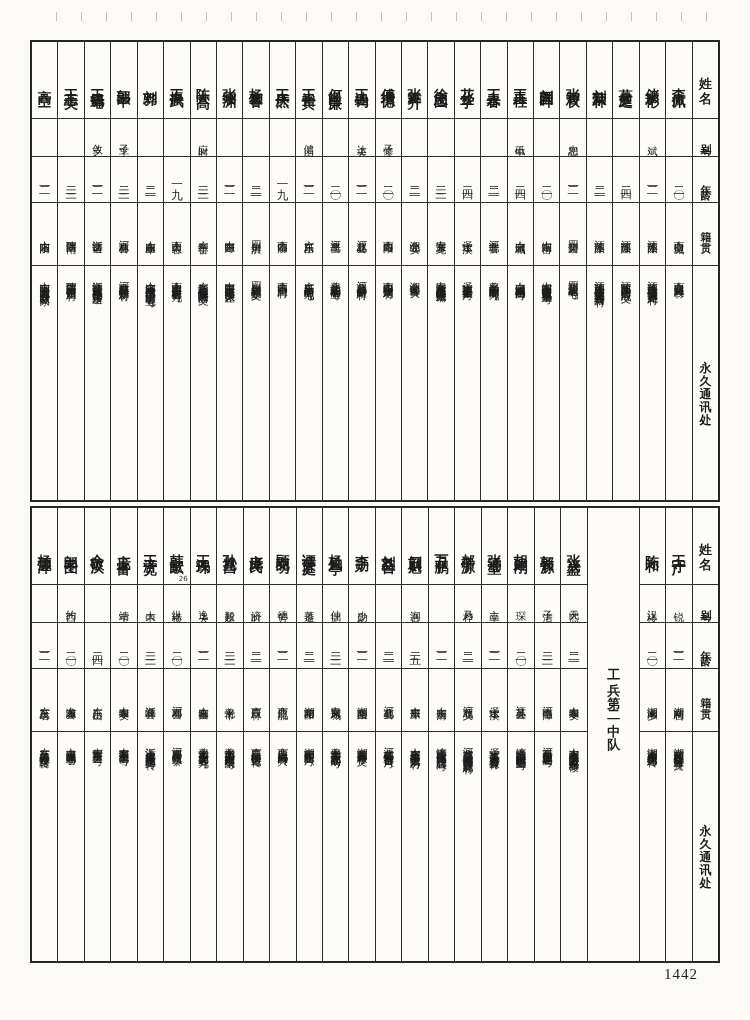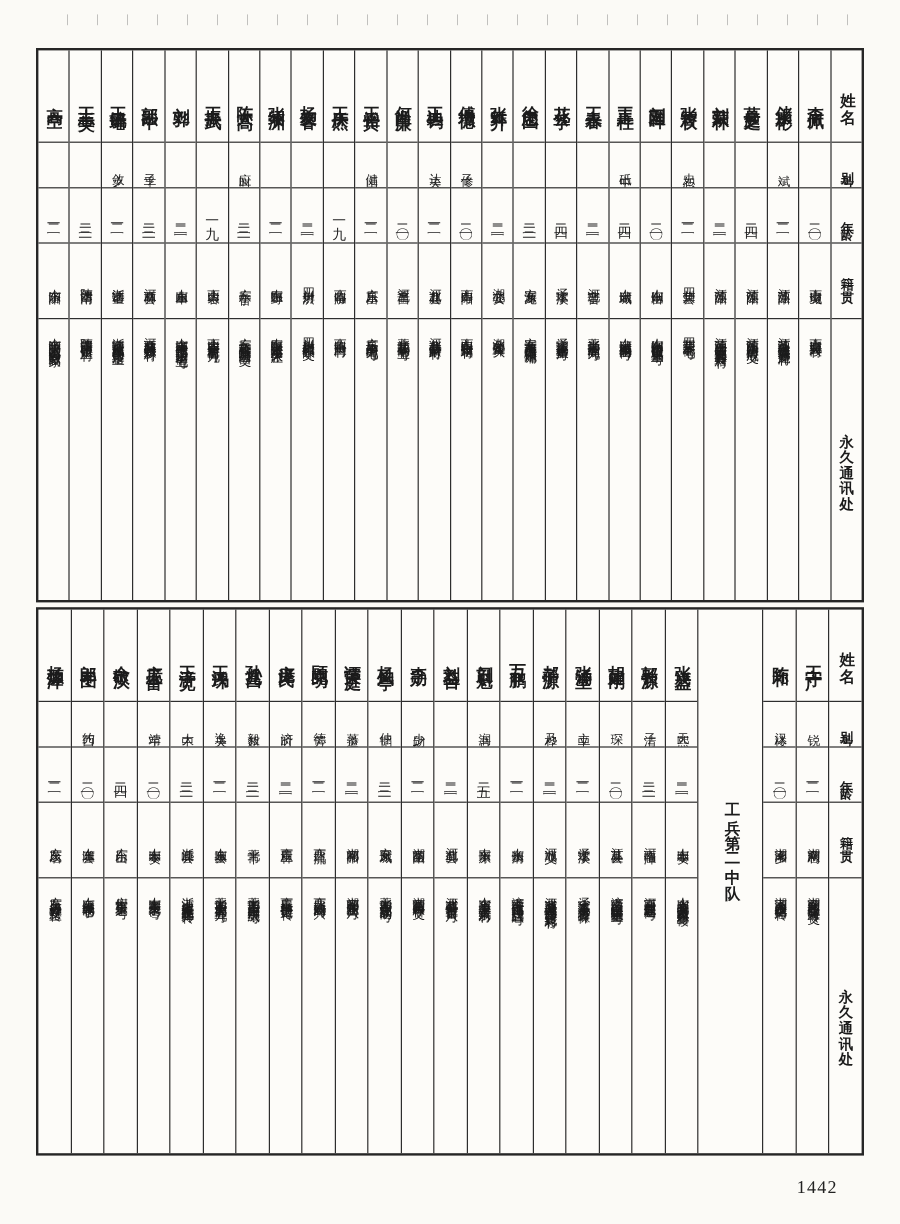--- a/index.html
+++ b/index.html
@@ -30,21 +30,21 @@
   .hdr.c-name .vtext{letter-spacing:14px;font-size:13px;}
   .hdr.c-alias .vtext{font-size:11px;letter-spacing:3px;}
   .hdr.c-age .vtext{font-size:11px;letter-spacing:5px;}
   .hdr.c-native .vtext{font-size:11px;letter-spacing:12px;}
   .hdr.c-addr{align-items:center;padding-top:0;}
   .hdr.c-addr .vtext{font-size:12px;letter-spacing:13px;}
   .unit-label{writing-mode:vertical-rl;text-orientation:upright;font-size:13px;font-weight:bold;
               letter-spacing:14px;margin-top:150px;}
   .note{position:absolute;bottom:1px;right:2px;font-size:7px;font-family:"DejaVu Sans",sans-serif;color:#333;}
   .page-number{position:absolute;right:52px;top:966px;font-size:15px;letter-spacing:1px;
-               font-family:"Liberation Serif",serif;color:#222;margin-top:16px;}
+               font-family:"Liberation Serif",serif;color:#222;}
 </style>
 </head>
 <body>
 
 <div class="sheet">
   <div class="artifact-ticks"></div>
 
   <div class="vtable" id="table1">
     <div class="col">
       <div class="cell c-name hdr">
@@ -795,20 +795,38 @@
         </div>
     <div class="cell c-native">
           <span class="vtext t-native">山东掖县</span>
         </div>
     <div class="cell c-addr">
           <span class="vtext t-addr">北平市东四北大街四五九号</span>
         </div>
   </div>
       <div class="col">
     <div class="cell c-name">
+          <span class="vtext t-name">韩文献</span>
+          <span class="note">26</span>
+        </div>
+    <div class="cell c-alias">
+          <span class="vtext t-alias">纵横</span>
+        </div>
+    <div class="cell c-age">
+          <span class="vtext t-age">二〇</span>
+        </div>
+    <div class="cell c-native">
+          <span class="vtext t-native">河南邓县</span>
+        </div>
+    <div class="cell c-addr">
+          <span class="vtext t-addr">河南邓县罗庄镇马寨</span>
+        </div>
+  </div>
+      <div class="col">
+    <div class="cell c-name">
           <span class="vtext t-name">王济宽</span>
         </div>
     <div class="cell c-alias">
           <span class="vtext t-alias">大中</span>
         </div>
     <div class="cell c-age">
           <span class="vtext t-age">二三</span>
         </div>
     <div class="cell c-native">
           <span class="vtext t-native">浙江嵊县</span>

